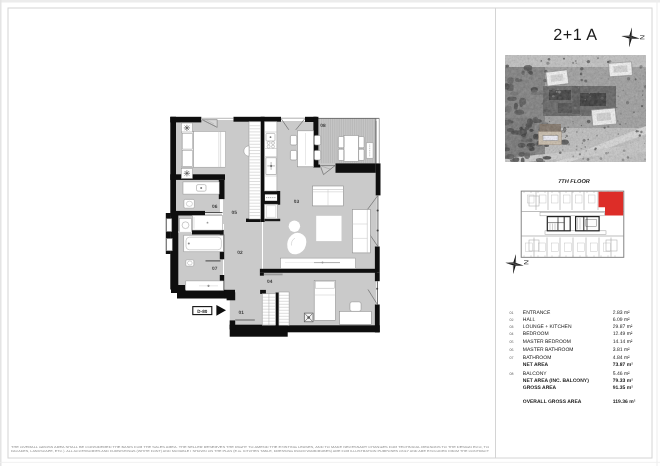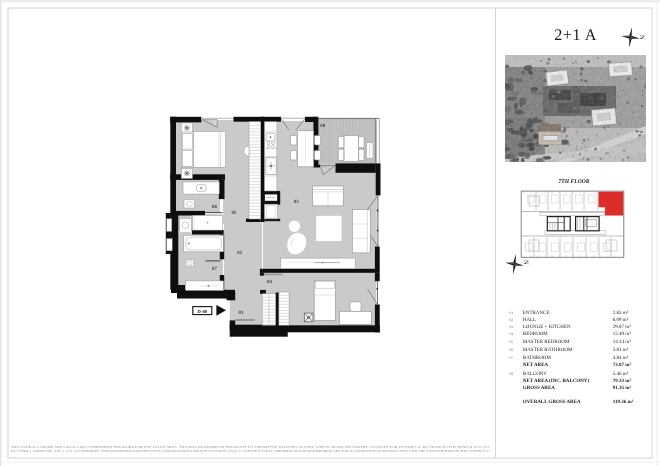--- a/index.html
+++ b/index.html
@@ -1,17 +1,17 @@
 <!DOCTYPE html>
 <html><head>
 <meta charset="utf-8">
 <style>
 html,body{margin:0;padding:0;background:#fff;}
 #page{position:relative;width:660px;height:466px;background:#c4b5fd;overflow:hidden;
-font-family:Liberation Serif, serif;}
+font-family:Liberation Sans, sans-serif;}
 </style>
 </head>
 <body>
 <div id="page">
 <svg width="660" height="466" viewBox="0 0 660 466" text-rendering="geometricPrecision">
 <defs>
 <filter id="grain" x="0" y="0" width="100%" height="100%">
           <feTurbulence type="fractalNoise" baseFrequency="0.55" numOctaves="3" seed="11" stitchTiles="stitch"></feTurbulence>
           <feColorMatrix type="saturate" values="0"></feColorMatrix>
         </filter>

